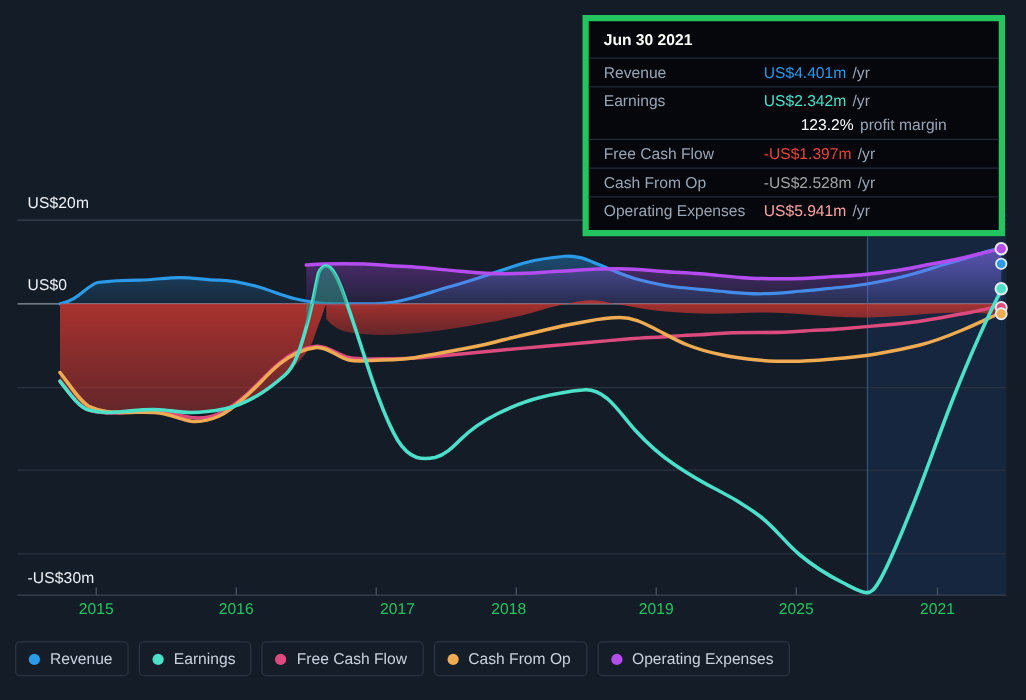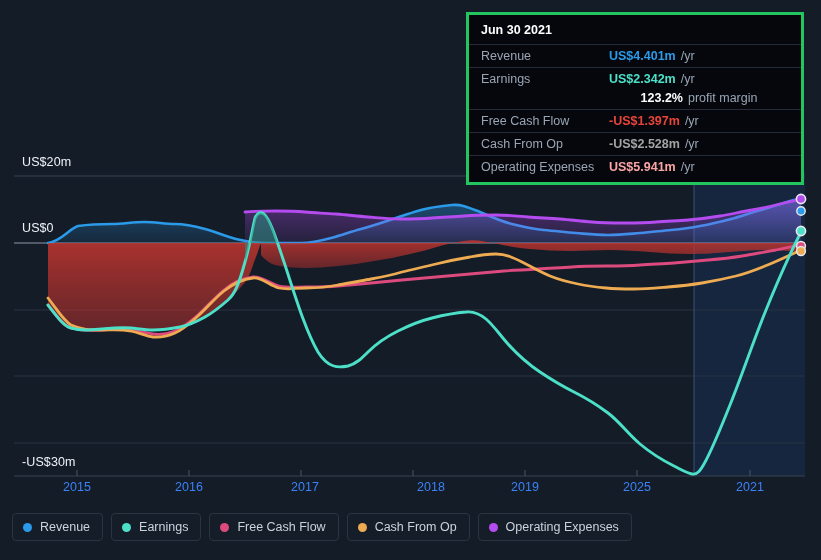--- a/index.html
+++ b/index.html
@@ -42,33 +42,33 @@
     padding: 0 4px 0 0;
   }
   .y-top   { left: 22px; top: 155px; }
   .y-zero  { left: 22px; top: 221px; }
   .y-bot   { left: 22px; top: 455px; }
 
   .x-tick {
     position: absolute;
     top: 480px;
     font-size: 12.5px;
-    color: #3b82f6;
+    color: #22c55e;
     transform: translateX(-50%);
     white-space: nowrap;
   }
 
   
   .tooltip {
     position: absolute;
     left: 466px;
     top: 12px;
     width: 338px;
     background: #05070c;
-    border: 3px solid #22c55e;
+    border: 5px solid #22c55e;
     padding: 8px 0 4px 0;
     box-sizing: border-box;
   }
   .tt-title {
     font-size: 12.5px;
     font-weight: bold;
     color: #ffffff;
     padding: 0 12px 7px 12px;
   }
   .tt-row {
@@ -79,21 +79,21 @@
     font-size: 12.5px;
   }
   .tt-row.no-rule { border-top: none; padding-top: 1px; justify-content: center; }
   .tt-label {
     width: 128px;
     flex: 0 0 128px;
     color: #9aa5b4;
     white-space: nowrap;
   }
   .tt-value {
-    font-weight: bold;
+    font-weight: normal;
     white-space: nowrap;
   }
   .tt-suffix {
     color: #9aa5b4;
     font-weight: normal;
     margin-left: 5px;
     white-space: nowrap;
   }
 
   
@@ -262,22 +262,22 @@
         <line x1="750" y1="476" x2="750" y2="470"></line>
       </g>
     </svg>
 
     <div class="axis-label y-top">US$20m</div>
     <div class="axis-label y-zero">US$0</div>
     <div class="axis-label y-bot">-US$30m</div>
 
     <div class="x-tick" style="left:77px">2015</div>
     <div class="x-tick" style="left:189px">2016</div>
-    <div class="x-tick" style="left:305px">2017</div>
-    <div class="x-tick" style="left:431px">2018</div>
+    <div class="x-tick" style="left:318px">2017</div>
+    <div class="x-tick" style="left:407px">2018</div>
     <div class="x-tick" style="left:525px">2019</div>
     <div class="x-tick" style="left:637px">2025</div>
     <div class="x-tick" style="left:750px">2021</div>
   </div>
 
   <div class="tooltip">
     <div class="tt-title">Jun 30 2021</div>
 
     <div class="tt-row">
       <span class="tt-label">Revenue</span>

